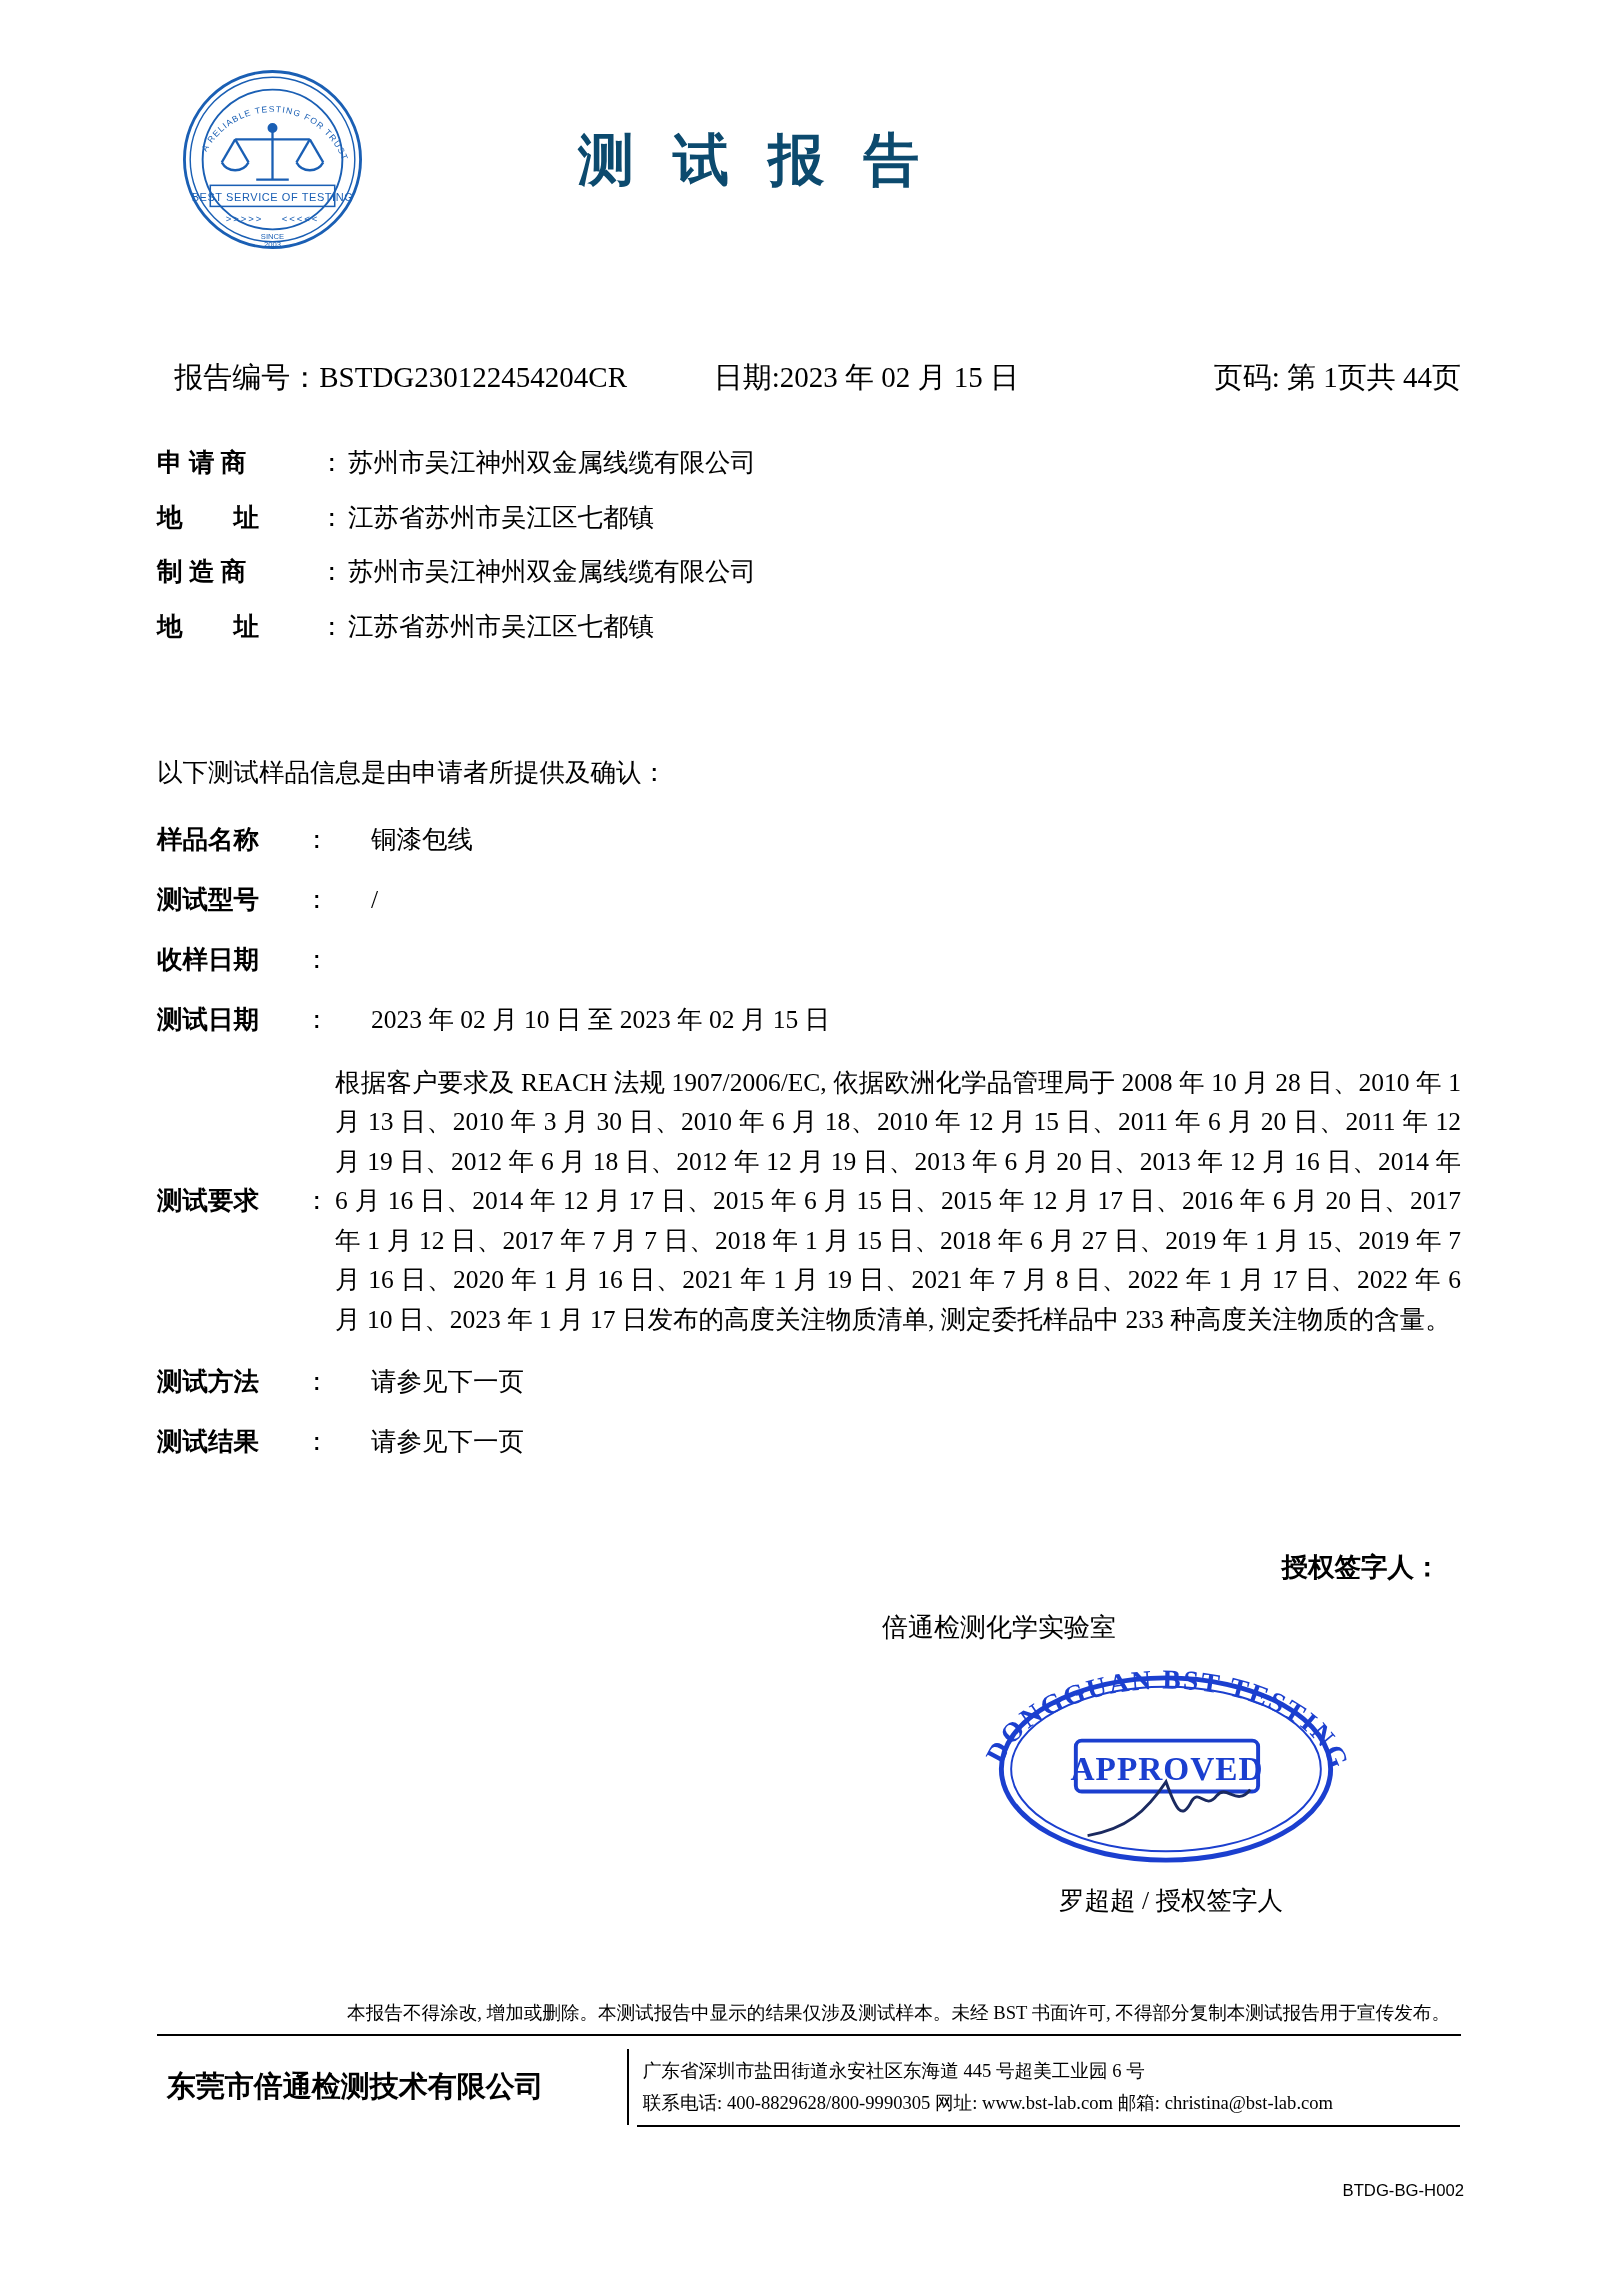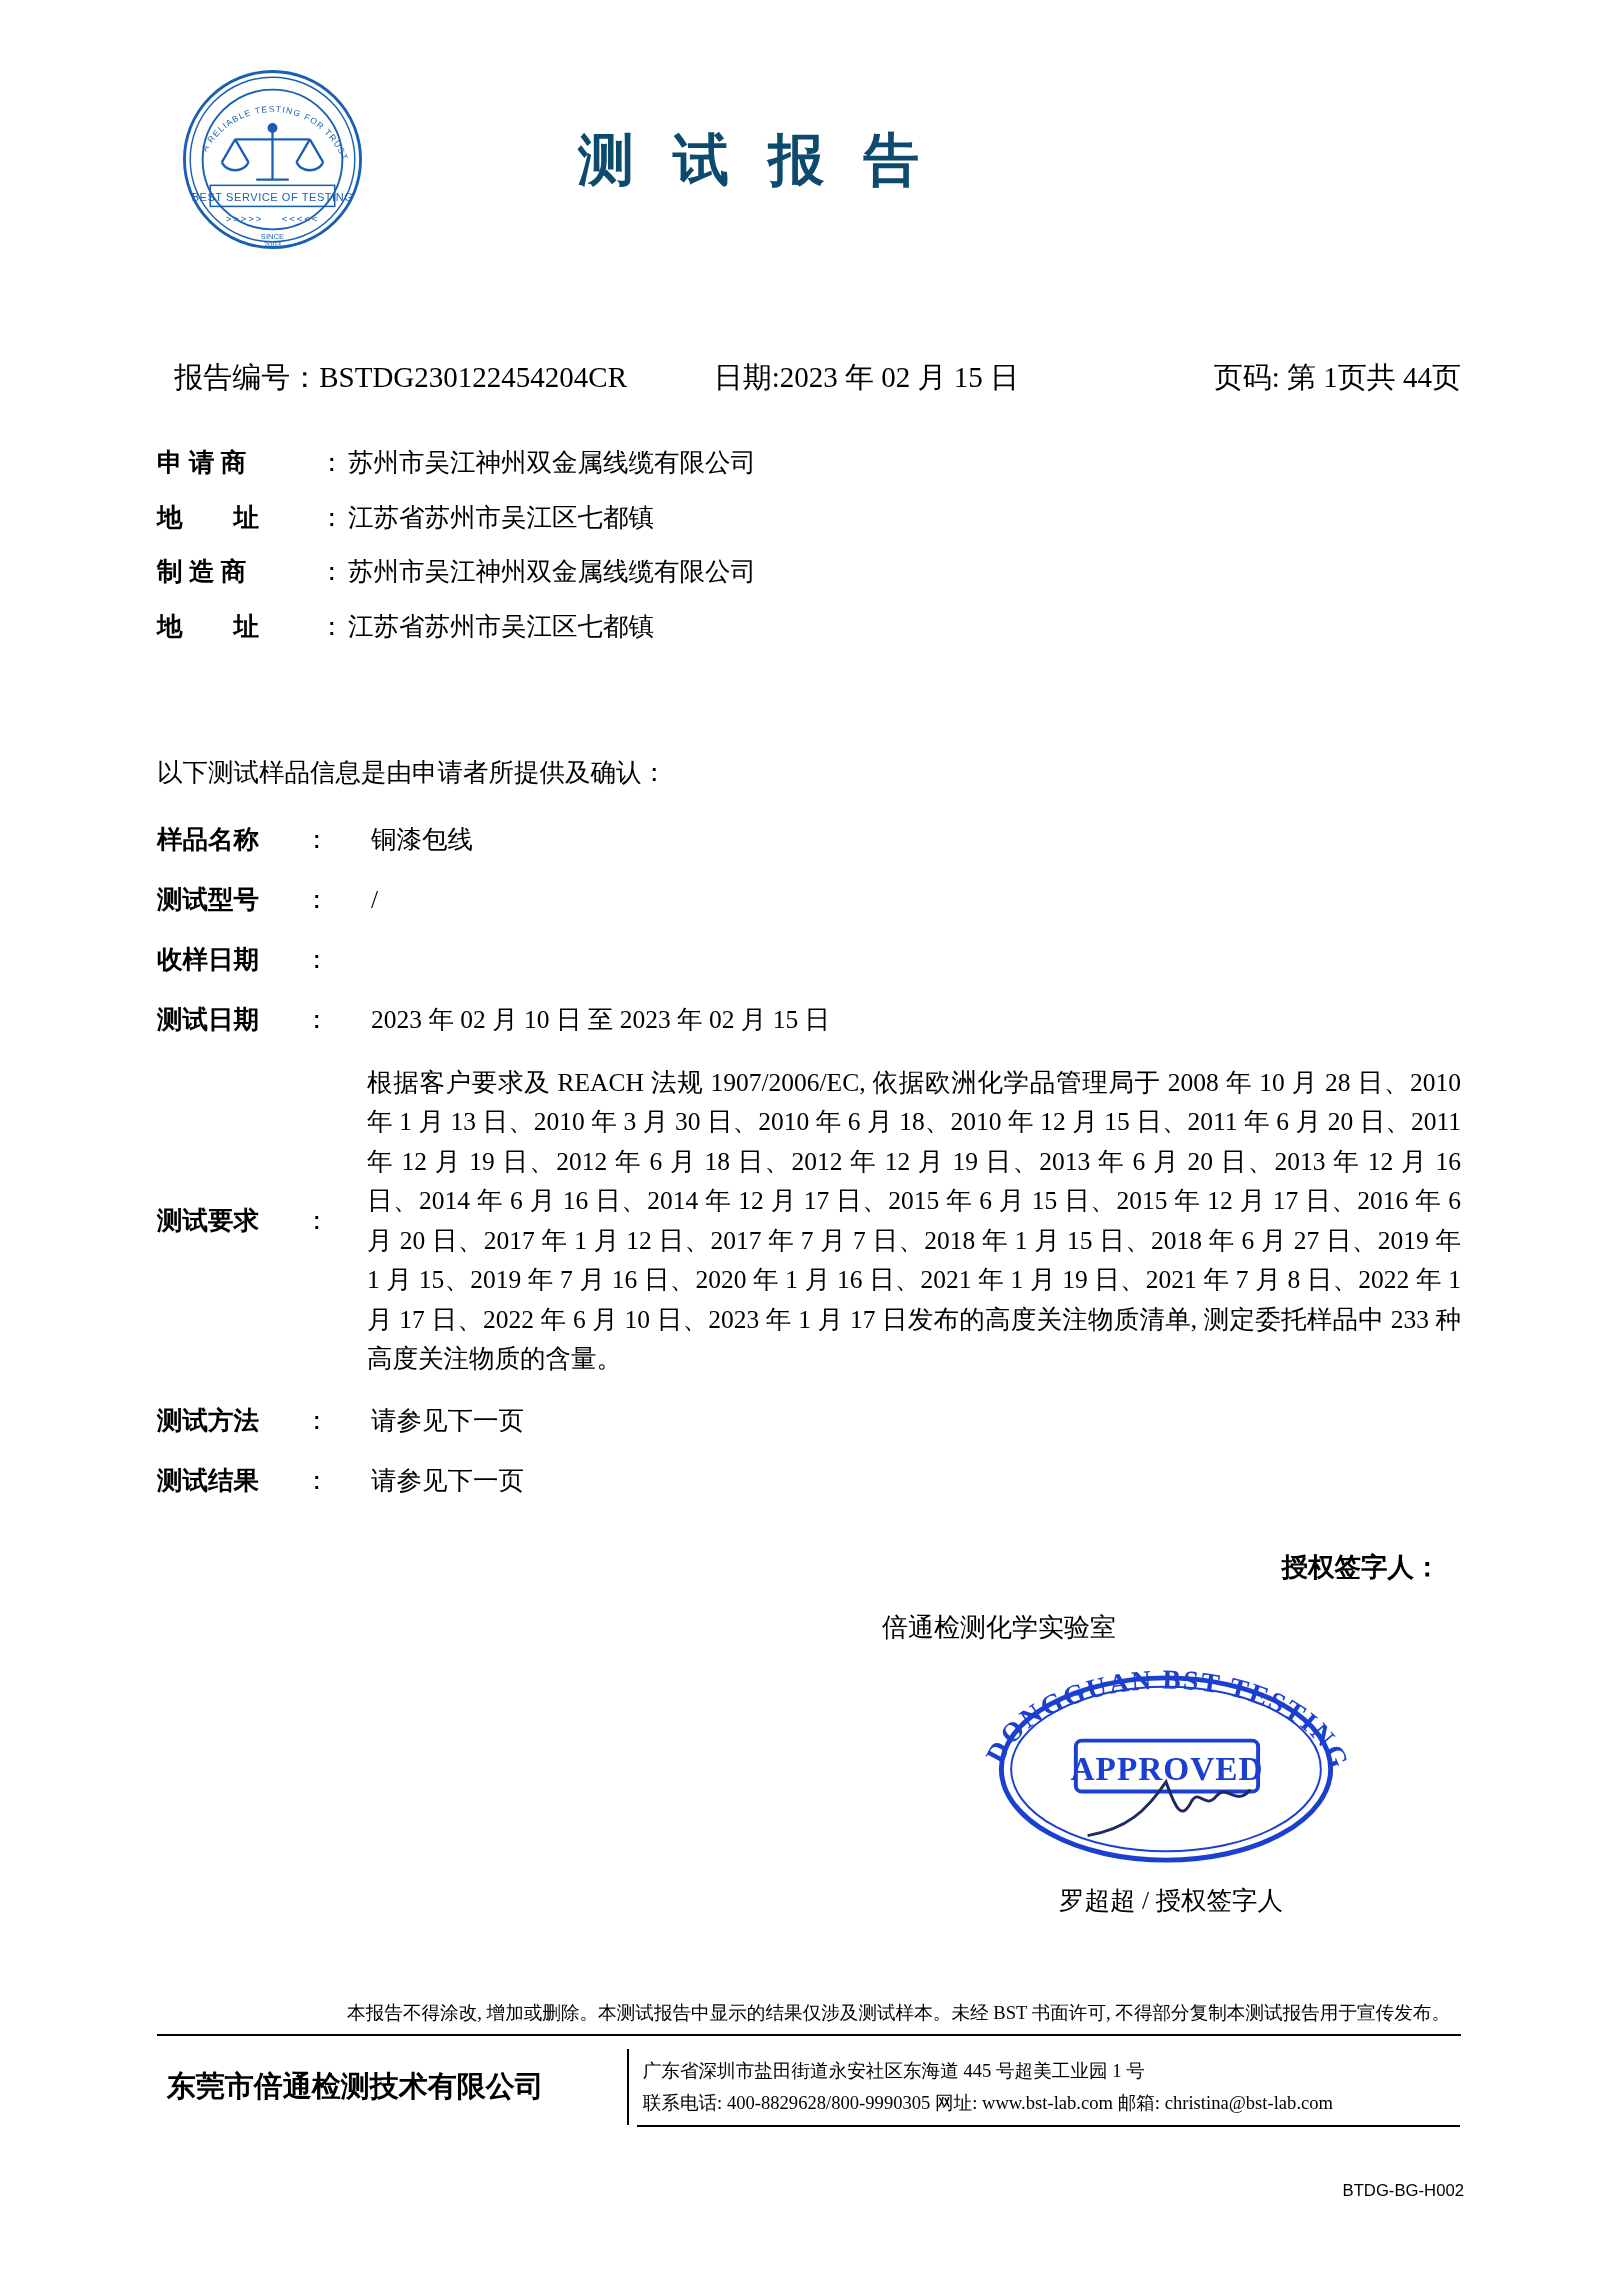--- a/index.html
+++ b/index.html
@@ -122,21 +122,20 @@
     flex: 1;
     margin-left: 36px;
   }
   .s-row.req {
     align-items: center;
   }
   .req-text {
     flex: 1;
     text-align: justify;
     line-height: 1.55;
-    margin-left: 32px;
   }
 
   
   .sign-area {
     position: absolute;
     left: 882px;
     top: 1549px;
     width: 578px;
     text-align: center;
   }
@@ -366,21 +365,21 @@
     </div>
     <div class="sign-name">罗超超 / 授权签字人</div>
   </div>
 
   <div class="footer-note">本报告不得涂改, 增加或删除。本测试报告中显示的结果仅涉及测试样本。未经 BST 书面许可, 不得部分复制本测试报告用于宣传发布。</div>
   <div class="footer-rule"></div>
   <div class="footer-main">
     <div class="footer-company">东莞市倍通检测技术有限公司</div>
     <div class="footer-divider"></div>
     <div class="footer-contact">
-      <div>广东省深圳市盐田街道永安社区东海道 445 号超美工业园 1 号</div>
+      <div>广东省深圳市盐田街道永安社区东海道 445 号超美工业园 6 号</div>
       <div>联系电话: 400-8829628/800-9990305 网址: www.bst-lab.com 邮箱: christina@bst-lab.com</div>
     </div>
   </div>
   <div class="footer-rule2"></div>
   <div class="footer-code">BTDG-BG-H002</div>
 
 </div>
 
 
 </body></html>

